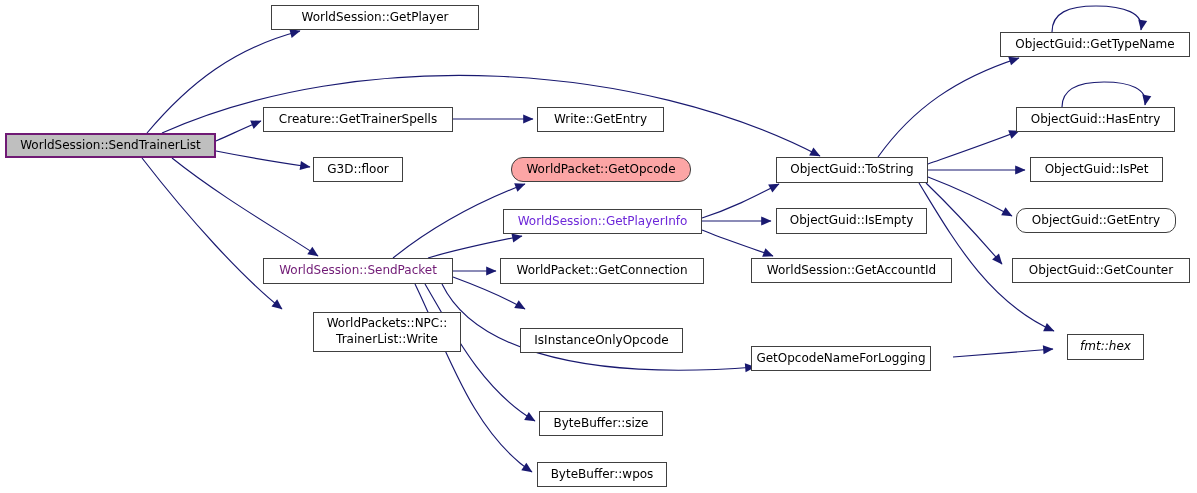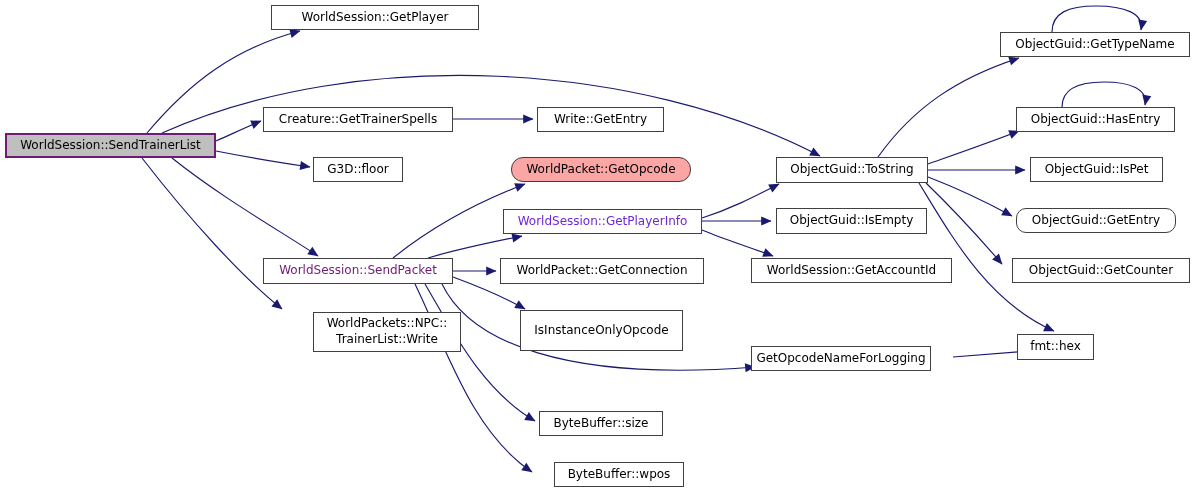--- a/index.html
+++ b/index.html
@@ -68,24 +68,24 @@
       <div class="node" style="left: 313px; top: 157px; width: 90px; height: 25px; background: rgb(255, 255, 255); color: rgb(0, 0, 0);"><span>G3D::floor</span></div>
       <div class="node" style="left: 511px; top: 157px; width: 180px; height: 25px; background: #fca5a5; color: rgb(0, 0, 0); border-radius: 12px;"><span>WorldPacket::GetOpcode</span></div>
       <div class="node" style="left: 503px; top: 209px; width: 199px; height: 25px; background: rgb(255, 255, 255); color: #6d28d9;"><span>WorldSession::GetPlayerInfo</span></div>
       <div class="node" style="left: 776px; top: 157px; width: 152px; height: 26px; background: rgb(255, 255, 255); color: rgb(0, 0, 0);"><span>ObjectGuid::ToString</span></div>
       <div class="node" style="left: 776px; top: 208px; width: 151px; height: 26px; background: rgb(255, 255, 255); color: rgb(0, 0, 0);"><span>ObjectGuid::IsEmpty</span></div>
       <div class="node" style="left: 500px; top: 258px; width: 204px; height: 26px; background: rgb(255, 255, 255); color: rgb(0, 0, 0);"><span>WorldPacket::GetConnection</span></div>
       <div class="node" style="left: 751px; top: 258px; width: 201px; height: 25px; background: rgb(255, 255, 255); color: rgb(0, 0, 0);"><span>WorldSession::GetAccountId</span></div>
       <div class="node" style="left: 263px; top: 258px; width: 190px; height: 26px; background: rgb(255, 255, 255); color: #701a75;"><span>WorldSession::SendPacket</span></div>
       <div class="node" style="left: 284px; top: 312px; width: 148px; height: 40px; background: rgb(255, 255, 255); color: rgb(0, 0, 0); margin-left: 29px;"><span>WorldPackets::NPC::
 TrainerList::Write</span></div>
-      <div class="node" style="left: 520px; top: 310px; width: 163px; height: 41px; background: rgb(255, 255, 255); color: rgb(0, 0, 0);"><span>IsInstanceOnlyOpcode</span></div>
+      <div class="node" style="left: 520px; top: 328px; width: 163px; height: 25px; background: rgb(255, 255, 255); color: rgb(0, 0, 0);"><span>IsInstanceOnlyOpcode</span></div>
       <div class="node" style="left: 751px; top: 346px; width: 180px; height: 25px; background: rgb(255, 255, 255); color: rgb(0, 0, 0);"><span>GetOpcodeNameForLogging</span></div>
       <div class="node" style="left: 539px; top: 411px; width: 124px; height: 25px; background: rgb(255, 255, 255); color: rgb(0, 0, 0);"><span>ByteBuffer::size</span></div>
-      <div class="node" style="left: 537px; top: 462px; width: 130px; height: 25px; background: rgb(255, 255, 255); color: rgb(0, 0, 0); margin-left: 17px;"><span>ByteBuffer::wpos</span></div>
+      <div class="node" style="left: 537px; top: 462px; width: 130px; height: 25px; background: rgb(255, 255, 255); color: rgb(0, 0, 0);"><span>ByteBuffer::wpos</span></div>
       <div class="node" style="left: 1000px; top: 32px; width: 190px; height: 25px; background: rgb(255, 255, 255); color: rgb(0, 0, 0);"><span>ObjectGuid::GetTypeName</span></div>
       <div class="node" style="left: 1016px; top: 107px; width: 159px; height: 25px; background: rgb(255, 255, 255); color: rgb(0, 0, 0);"><span>ObjectGuid::HasEntry</span></div>
       <div class="node" style="left: 1030px; top: 157px; width: 133px; height: 25px; background: rgb(255, 255, 255); color: rgb(0, 0, 0);"><span>ObjectGuid::IsPet</span></div>
       <div class="node" style="left: 1016px; top: 208px; width: 160px; height: 25px; background: rgb(255, 255, 255); color: rgb(0, 0, 0); border-radius: 10px;"><span>ObjectGuid::GetEntry</span></div>
       <div class="node" style="left: 1012px; top: 258px; width: 178px; height: 25px; background: rgb(255, 255, 255); color: rgb(0, 0, 0);"><span>ObjectGuid::GetCounter</span></div>
-      <div class="node" style="left: 1017px; top: 334px; width: 77px; height: 26px; background: rgb(255, 255, 255); color: rgb(0, 0, 0);"><span>fmt::hex</span></div>
+      <div class="node" style="left: 1067px; top: 334px; width: 77px; height: 26px; background: rgb(255, 255, 255); color: rgb(0, 0, 0); font-style: italic;"><span>fmt::hex</span></div>
     </div>
 </div>
 
 </body></html>

